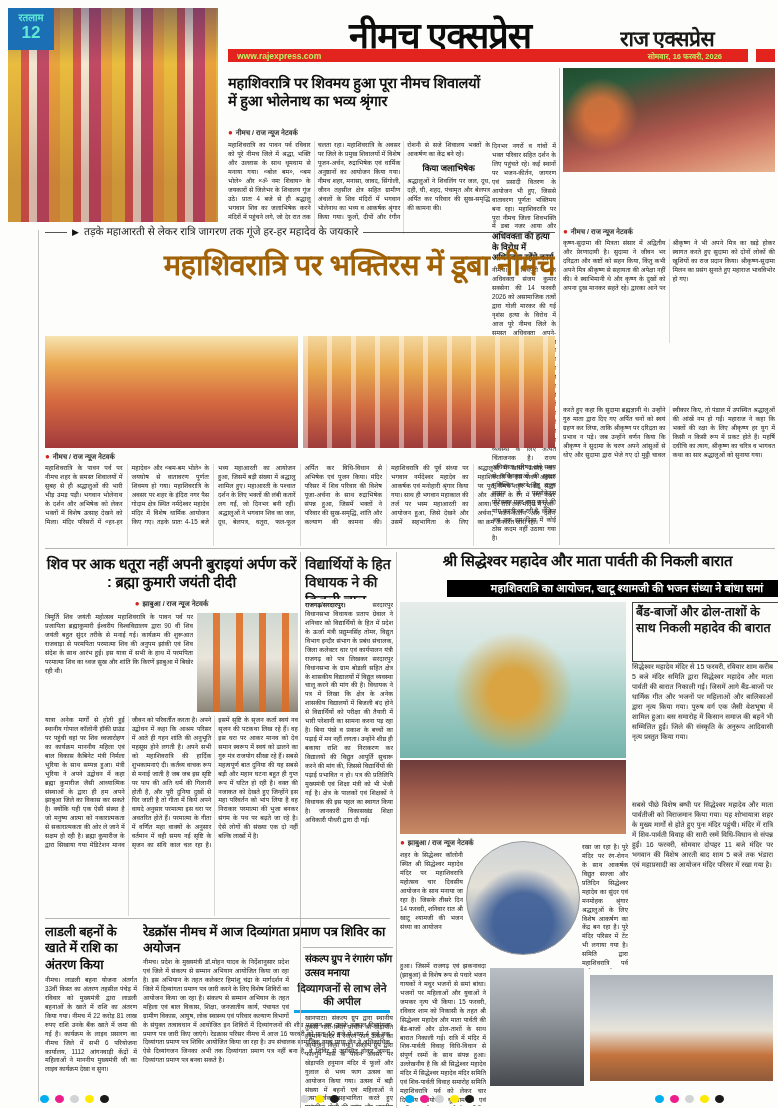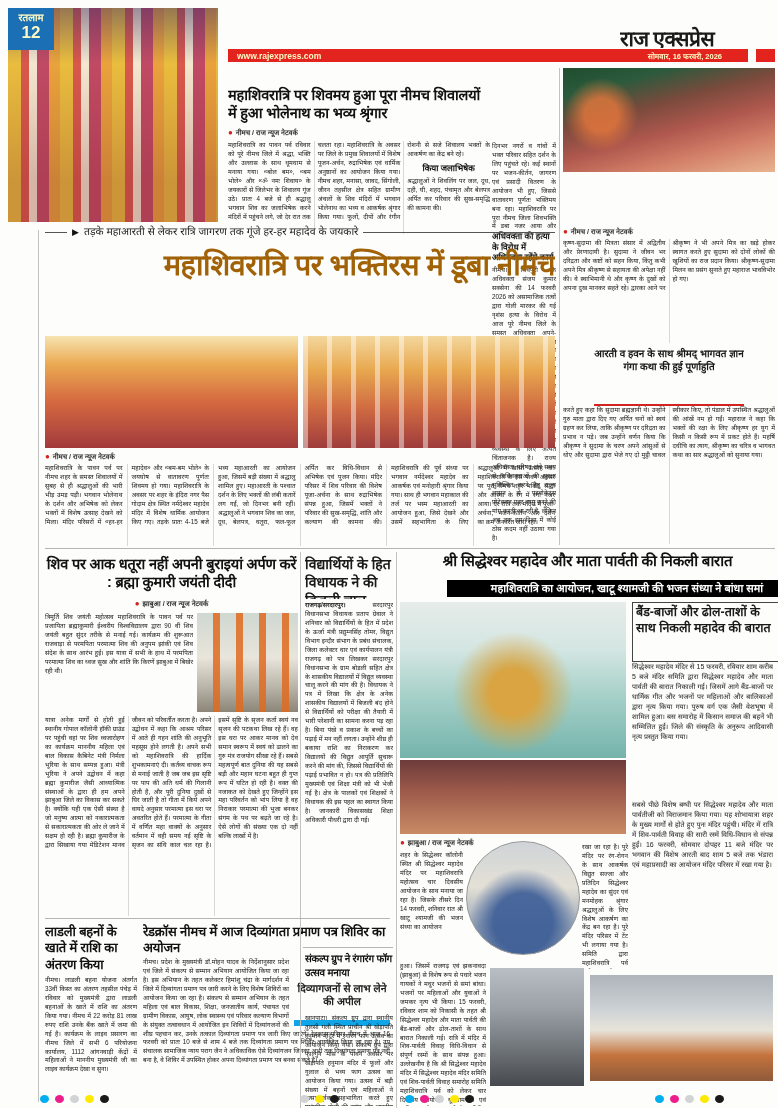--- a/index.html
+++ b/index.html
@@ -17,35 +17,35 @@
   .cols6{column-count:6;column-gap:9px;column-rule:1px solid #d8d8d8;}
   .inhead{display:block;font-size:8.5px;font-weight:bold;text-align:center;margin:3px 0;color:#111;}
   .vrule{position:absolute;width:0;border-left:1px solid #c2c2c2;}
   .hrule{position:absolute;height:0;border-top:1px solid #b5b5b5;}
 
   
   #ph-left{left:8px;top:8px;width:210px;height:214px;
     background:
       linear-gradient(180deg,rgba(70,50,100,.5) 0%,rgba(0,0,0,0) 26%,rgba(120,30,40,.25) 80%),
       repeating-linear-gradient(90deg,#e9bd3e 0 13px,#d8584c 13px 21px,#f4e7cf 21px 29px,#c04a63 29px 41px,#e9a23c 41px 52px);}
-  #badge{left:8px;top:8px;width:46px;height:42px;background:#1a6fb5;color:#fef9c3;text-align:center;z-index:3;}
+  #badge{left:8px;top:8px;width:46px;height:42px;background:#1a6fb5;color:#5eead4;text-align:center;z-index:3;}
   #badge .city{font-size:10px;font-weight:bold;display:block;margin-top:2px;}
   #badge .pg{font-size:17px;font-weight:800;display:block;line-height:1;}
   #masthead-title{left:290px;top:10px;width:300px;height:44px;font-size:36px;font-weight:800;
       text-align:center;letter-spacing:-1px;color:#0d0d0d;font-family:"Liberation Serif","DejaVu Serif",serif;}
-  #redbar{left:228px;top:49px;width:520px;height:13px;background:#e3231d;color:#fef9c3;
+  #redbar{left:228px;top:49px;width:520px;height:13px;background:#e3231d;color:#bef264;
       display:flex;align-items:center;justify-content:space-between;}
   #redbar .url{font-size:8.5px;font-weight:bold;margin-left:9px;}
   #redbar .date{font-size:7.5px;font-weight:bold;margin-right:26px;}
   #redsquare{left:756px;top:49px;width:19px;height:13px;background:#e3231d;}
   #brand{left:620px;top:24px;width:155px;height:24px;font-size:21px;font-weight:800;text-align:left;
       letter-spacing:-0.5px;font-family:"Liberation Serif","DejaVu Serif",serif;}
 
   
-  #story1-headline{left:228px;top:74px;width:260px;height:52px;font-size:14.5px;margin-top:12px;}
+  #story1-headline{left:228px;top:74px;width:260px;height:52px;font-size:14.5px;}
   #story1-byline{left:228px;top:128px;width:180px;}
   #story1-cols{left:228px;top:141px;width:262px;height:93px;}
 
   
   #yellowbox{left:492px;top:76px;width:64px;height:60px;background:#ffe500;color:#c81e12;
       font-size:9.5px;font-weight:800;line-height:1.3;padding:1px 2px;}
   #yellowfollow{left:492px;top:142px;width:64px;height:86px;}
   #advocate-head{left:492px;top:231px;width:64px;height:32px;font-size:8.5px;font-weight:bold;line-height:1.25;}
   #advocate-body{left:492px;top:266px;width:64px;height:278px;}
 
@@ -87,21 +87,21 @@
         repeating-linear-gradient(90deg,rgba(0,0,0,0) 0 16px,rgba(224,106,30,.85) 16px 23px),
         linear-gradient(180deg,#cfd8d2 0%,#e9e5da 45%,#b9b4a8 75%,#8c8578 100%);}
   #brahma-cols{left:45px;top:716px;width:253px;height:200px;}
 
   
   #ladli-head{left:45px;top:924px;width:92px;height:48px;font-size:13px;}
   #ladli-body{left:45px;top:976px;width:92px;height:126px;}
   #redcross-head{left:143px;top:924px;width:247px;height:32px;font-size:13px;}
   #redcross-body{left:143px;top:958px;width:247px;height:146px;}
   .appeal{float:right;width:96px;margin:24px 0 3px 5px;text-align:center;font-size:10.5px;
-      font-weight:800;line-height:1.25;border-bottom:6px solid #0ea5e9;padding-bottom:12px;}
+      font-weight:800;line-height:1.25;border-bottom:3px solid #0ea5e9;padding-bottom:2px;}
 
   
   #vid-head{left:305px;top:555px;width:88px;height:44px;font-size:14px;font-weight:bold;line-height:1.3;}
   #vid-body{left:305px;top:601px;width:88px;height:344px;}
   #sankalp-head{left:305px;top:952px;width:88px;height:58px;font-size:10px;line-height:1.35;}
   #sankalp-body{left:305px;top:1014px;width:88px;height:92px;}
 
   
   #barat-head{left:400px;top:552px;width:375px;height:24px;font-size:15px;text-align:center;}
   #barat-blue{left:407px;top:580px;width:360px;height:17px;background:#000000;color:#fff;
@@ -147,20 +147,21 @@
 </head>
 <body>
 
 <div id="page">
 
   <div class="ph" id="ph-left"></div>
   <div class="abs" id="badge">
     <span class="city">रतलाम</span>
     <span class="pg">12</span>
   </div>
+  <div class="abs" id="masthead-title">नीमच एक्सप्रेस</div>
   <div class="abs" id="brand">राज एक्सप्रेस</div>
   <div class="abs" id="redbar">
     <span class="url">www.rajexpress.com</span>
     <span class="date">सोमवार, 16 फरवरी, 2026</span>
   </div>
   <div class="abs" id="redsquare"></div>
 
   <h2 class="abs headline" id="story1-headline">महाशिवरात्रि पर शिवमय हुआ पूरा नीमच शिवालयों में हुआ भोलेनाथ का भव्य श्रृंगार</h2>
   <div class="abs byline" id="story1-byline">
     <span class="dot">●</span><span>नीमच / राज न्यूज नेटवर्क</span>
@@ -173,21 +174,20 @@
 
   <div class="abs body-txt" id="yellowfollow">दिनभर नगरों व गांवों में भक्त परिवार सहित दर्शन के लिए पहुंचते रहे। कई स्थानों पर भजन-कीर्तन, जागरण एवं प्रसादी वितरण के आयोजन भी हुए, जिससे वातावरण पूर्णतः भक्तिमय बना रहा। महाशिवरात्रि पर पूरा नीमच जिला शिवभक्ति में डूबा नजर आया और आस्था, श्रद्धा व उत्सव का अनुपम दृश्य देखने को मिला।</div>
   <h3 class="abs" id="advocate-head">अधिवक्ता की हत्या के विरोध में अधिवक्ता रहेंगे कार्य से विरत</h3>
   <div class="abs body-txt" id="advocate-body">नीमच। शिवपुरी के अधिवक्ता संजय कुमार सक्सेना की 14 फरवरी 2026 को असामाजिक तत्वों द्वारा गोली मारकर की गई नृशंस हत्या के विरोध में आज पूरे नीमच जिले के समस्त अधिवक्ता अपने-अपने न्यायिक कार्यों से विरत रहेंगे। इस जघन्य घटना की मध्यप्रदेश राज्य अधिवक्ता परिषद ने कड़े शब्दों में निंदा की है। पटना के बाद से प्रदेशभर के अधिवक्ता समुदाय में भारी आक्रोश एवं रोष व्याप्त है। अधिवक्ताओं का कहना है कि लगातार हो रहे हमलों के चलते वे स्वयं को असुरक्षित और असहाय महसूस कर रहे हैं, जो न्याय व्यवस्था के लिए अत्यंत चिंताजनक है। राज्य अधिवक्ता परिषद लंबे समय से अधिवक्ताओं की सुरक्षा सुनिश्चित करने हेतु राज्य शासन से एडवोकेट्स प्रोटेक्शन एक्ट लागू करने की मांग करती आ रही है, लेकिन अब तक इस दिशा में कोई ठोस कदम नहीं उठाया गया है।</div>
 
   <div class="ph" id="ph-sudama"></div>
   <div class="abs byline" id="sudama-byline">
     <span class="dot">●</span><span>नीमच / राज न्यूज नेटवर्क</span>
   </div>
   <div class="abs body-txt cols2" id="sudama-cols1">कृष्ण-सुदामा की मित्रता संसार में अद्वितीय और प्रेरणादायी है। सुदामा ने जीवन भर दरिद्रता और कष्टों को सहन किया, किंतु कभी अपने मित्र श्रीकृष्ण से सहायता की अपेक्षा नहीं की। वे स्वाभिमानी थे और कृष्ण के दुखों को अपना दुख मानकर सहते रहे। द्वारका आने पर श्रीकृष्ण ने भी अपने मित्र का खड़े होकर स्वागत करते हुए सुदामा को दोनों लोकों की खुशियों का राज प्रदान किया। श्रीकृष्ण-सुदामा मिलन का प्रसंग सुनाते हुए महाराज भावविभोर हो गए।</div>
-  <div class="abs" id="sudama-pull">आरती व हवन के साथ श्रीमद् भागवत ज्ञान गंगा कथा की हुई पूर्णाहुति</div>
   <div class="abs body-txt cols2" id="sudama-cols2">करते हुए कहा कि सुदामा ब्रह्मज्ञानी थे। उन्होंने गुरु माता द्वारा दिए गए अर्पित चनों को स्वयं ग्रहण कर लिया, ताकि श्रीकृष्ण पर दरिद्रता का प्रभाव न पड़े। जब उन्होंने वर्णन किया कि श्रीकृष्ण ने सुदामा के चरण अपने आंसुओं से धोए और सुदामा द्वारा भेजे गए दो मुट्ठी चावल स्वीकार किए, तो पंडाल में उपस्थित श्रद्धालुओं की आंखें नम हो गईं। महाराज ने कहा कि भक्तों की रक्षा के लिए श्रीकृष्ण हर युग में किसी न किसी रूप में प्रकट होते हैं। महर्षि दधीचि का त्याग, श्रीकृष्ण का चरित्र व भागवत कथा का सार श्रद्धालुओं को सुनाया गया।</div>
 
   <div class="abs" id="kicker">
     <span class="rl l"></span>
     <span class="arrow">▶</span>
     <span class="ktxt">तड़के महाआरती से लेकर रात्रि जागरण तक गूंजे हर-हर महादेव के जयकारे</span>
     <span class="rl r"></span>
   </div>
   <div class="abs" id="bighead">
     <div>महाशिवरात्रि पर भक्तिरस में डूबा नीमच</div>

